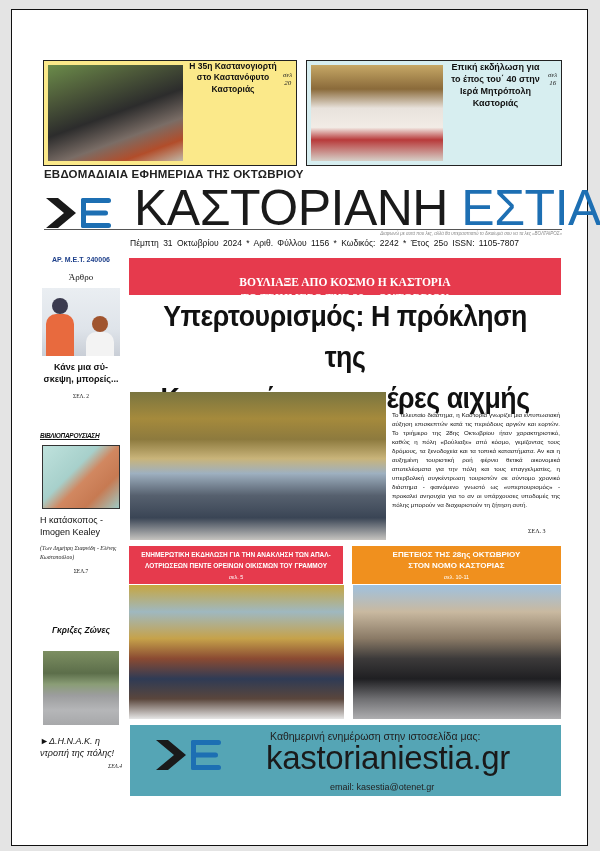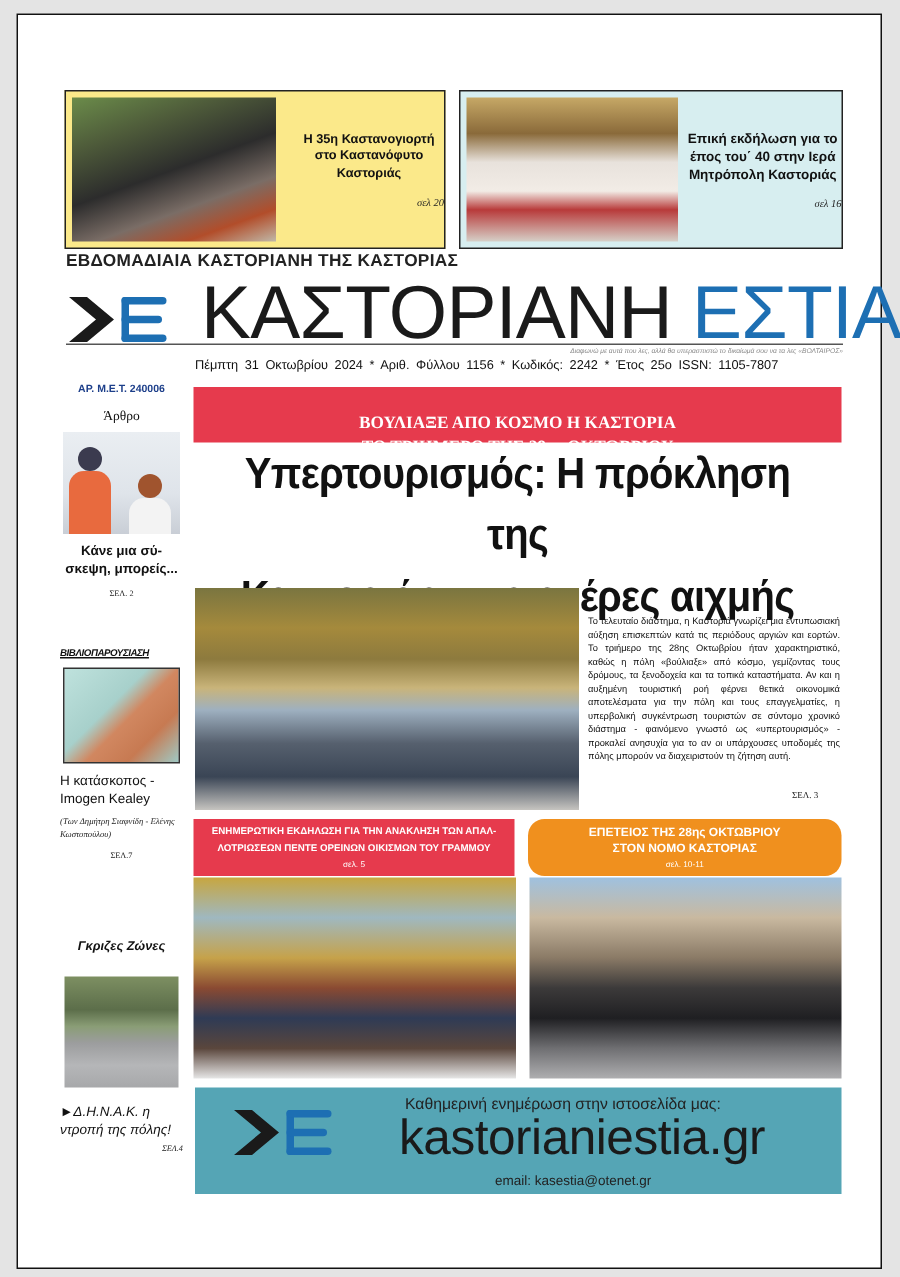--- a/index.html
+++ b/index.html
@@ -3,21 +3,21 @@
 <meta charset="utf-8">
 <style>
   html, body { margin:0; padding:0; }
   body { width:600px; height:851px; background:#e4e4e4; position:relative; overflow:hidden; font-family:"Liberation Sans", sans-serif; }
   .page { position:absolute; left:11px; top:9px; width:577px; height:837px; background:#fff; border:1px solid #111; box-sizing:border-box; }
   .abs { position:absolute; }
 
   
   .teaser { position:absolute; border:1.5px solid #222; box-sizing:border-box; display:flex; }
   .teaser .photo { height:100%; }
-  .teaser .txt { flex:1; display:flex; flex-direction:column; align-items:flex-end; justify-content:center; text-align:center; }
+  .teaser .txt { flex:1; display:flex; align-items:flex-start; justify-content:center; text-align:center; }
   .teaser .hd { font-weight:bold; color:#111; line-height:1.35; }
   .teaser .pg { font-family:"Liberation Serif", serif; font-style:italic; font-size:7px; margin-top:10px; color:#222; }
 
   .tagline { position:absolute; left:44px; top:168px; font-size:11.5px; font-weight:bold; color:#222; letter-spacing:0.2px; }
   .masthead { position:absolute; left:44px; top:188px; width:518px; height:46px; }
   .mast-title { position:absolute; left:90px; top:-8px; font-size:50px; font-weight:normal; letter-spacing:-0.5px; white-space:nowrap; line-height:56px; }
   .mast-title .k { color:#1a1a1a; }
   .mast-title .e { color:#1d6fb3; }
   .rule { position:absolute; left:44px; top:229px; width:518px; height:1px; background:#555; }
   .motto { position:absolute; right:38px; top:231px; font-size:4.5px; font-style:italic; color:#888; }
@@ -59,21 +59,21 @@
 </div>
 
 <div class="teaser" style="left:306px;top:60px;width:256px;height:106px;background:#d7eef0;">
   <div class="photo" style="width:143px;margin:4px;height:96px;background:linear-gradient(180deg,#c6a866 0%,#8a6a3a 25%,#e8e2dc 45%,#f2ece6 65%,#b83a3a 78%,#d6d0c8 100%);"></div>
   <div class="txt">
     <div class="hd" style="font-size:9px;width:105px;">Επική εκδήλωση για το έπος του΄ 40 στην Ιερά Μητρόπολη Καστοριάς</div>
     <div class="pg">σελ 16</div>
   </div>
 </div>
 
-<div class="tagline">ΕΒΔΟΜΑΔΙΑΙΑ ΚΑΣΤΟΡΙΑΝΗ ΤΗΣ ΚΑΣΤΟΡΙΑΣ</div>
+<div class="tagline">ΕΒΔΟΜΑΔΙΑΙΑ ΕΦΗΜΕΡΙΔΑ ΤΗΣ ΟΚΤΩΒΡΙΟΥ</div>
 <div class="masthead">
   <svg width="72" height="34" viewBox="0 0 72 34" style="position:absolute;left:0;top:8px;">
     <polygon points="2,2 14,2 32,17 14,32 2,32 20,17" fill="#1a1a1a"></polygon>
     <rect x="37" y="2" width="5" height="30" rx="2" fill="#1d6fb3"></rect>
     <rect x="37" y="2" width="30" height="5" rx="2.5" fill="#1d6fb3"></rect>
     <rect x="37" y="14.5" width="27" height="5" rx="2.5" fill="#1d6fb3"></rect>
     <rect x="37" y="27" width="30" height="5" rx="2.5" fill="#1d6fb3"></rect>
   </svg>
   <div class="mast-title">
     <span class="k">ΚΑΣΤΟΡΙΑΝΗ</span>
@@ -124,21 +124,21 @@
 
 <div class="abs" style="left:130px;top:392px;width:256px;height:148px;background:linear-gradient(180deg,#7a7540 0%,#a58a3c 18%,#8d7a3e 32%,#c9b47a 45%,#9eb0c0 55%,#56606e 70%,#3a4555 85%,#c6c4c0 100%);"></div>
 <div class="lead">Το τελευταίο διάστημα, η Καστοριά γνωρίζει μια εντυπωσιακή αύξηση επισκεπτών κατά τις περιόδους αργιών και εορτών. Το τριήμερο της 28ης Οκτωβρίου ήταν χαρακτηριστικό, καθώς η πόλη «βούλιαξε» από κόσμο, γεμίζοντας τους δρόμους, τα ξενοδοχεία και τα τοπικά καταστήματα. Αν και η αυξημένη τουριστική ροή φέρνει θετικά οικονομικά αποτελέσματα για την πόλη και τους επαγγελματίες, η υπερβολική συγκέντρωση τουριστών σε σύντομο χρονικό διάστημα - φαινόμενο γνωστό ως «υπερτουρισμός» - προκαλεί ανησυχία για το αν οι υπάρχουσες υποδομές της πόλης μπορούν να διαχειριστούν τη ζήτηση αυτή.</div>
 <div class="lead-pg">ΣΕΛ. 3</div>
 
 <div class="subhd" style="left:129px;top:546px;width:214px;height:38px;background:#e63a4d;">
   <div style="font-size:6.5px;">ΕΝΗΜΕΡΩΤΙΚΗ ΕΚΔΗΛΩΣΗ ΓΙΑ ΤΗΝ ΑΝΑΚΛΗΣΗ ΤΩΝ ΑΠΑΛ-</div>
   <div style="font-size:6.5px;">ΛΟΤΡΙΩΣΕΩΝ ΠΕΝΤΕ ΟΡΕΙΝΩΝ ΟΙΚΙΣΜΩΝ ΤΟΥ ΓΡΑΜΜΟΥ</div>
   <span class="pg">σελ. 5</span>
 </div>
-<div class="subhd" style="left:352px;top:546px;width:209px;height:38px;background:#f0901e;border-radius:11px;">
+<div class="subhd" style="left:352px;top:546px;width:209px;height:38px;background:#f0901e;">
   <div style="font-size:8px;">ΕΠΕΤΕΙΟΣ ΤΗΣ 28ης ΟΚΤΩΒΡΙΟΥ</div>
   <div style="font-size:8px;">ΣΤΟΝ ΝΟΜΟ ΚΑΣΤΟΡΙΑΣ</div>
   <span class="pg">σελ. 10-11</span>
 </div>
 
 <div class="abs" style="left:129px;top:585px;width:215px;height:134px;background:linear-gradient(180deg,#c7a640 0%,#9fb8c0 20%,#c6a24a 40%,#8a4a32 55%,#2f3b55 70%,#5a463c 85%,#e6e6e6 100%);"></div>
 <div class="abs" style="left:353px;top:585px;width:208px;height:134px;background:linear-gradient(180deg,#9fc1df 0%,#c9b9a0 20%,#8a7a66 40%,#3c3a3a 55%,#1f1f22 70%,#6f6f72 85%,#aeaeb0 100%);"></div>
 
 <div class="webbox">
   <svg width="72" height="36" viewBox="0 0 72 34" style="position:absolute;left:24px;top:12px;">

